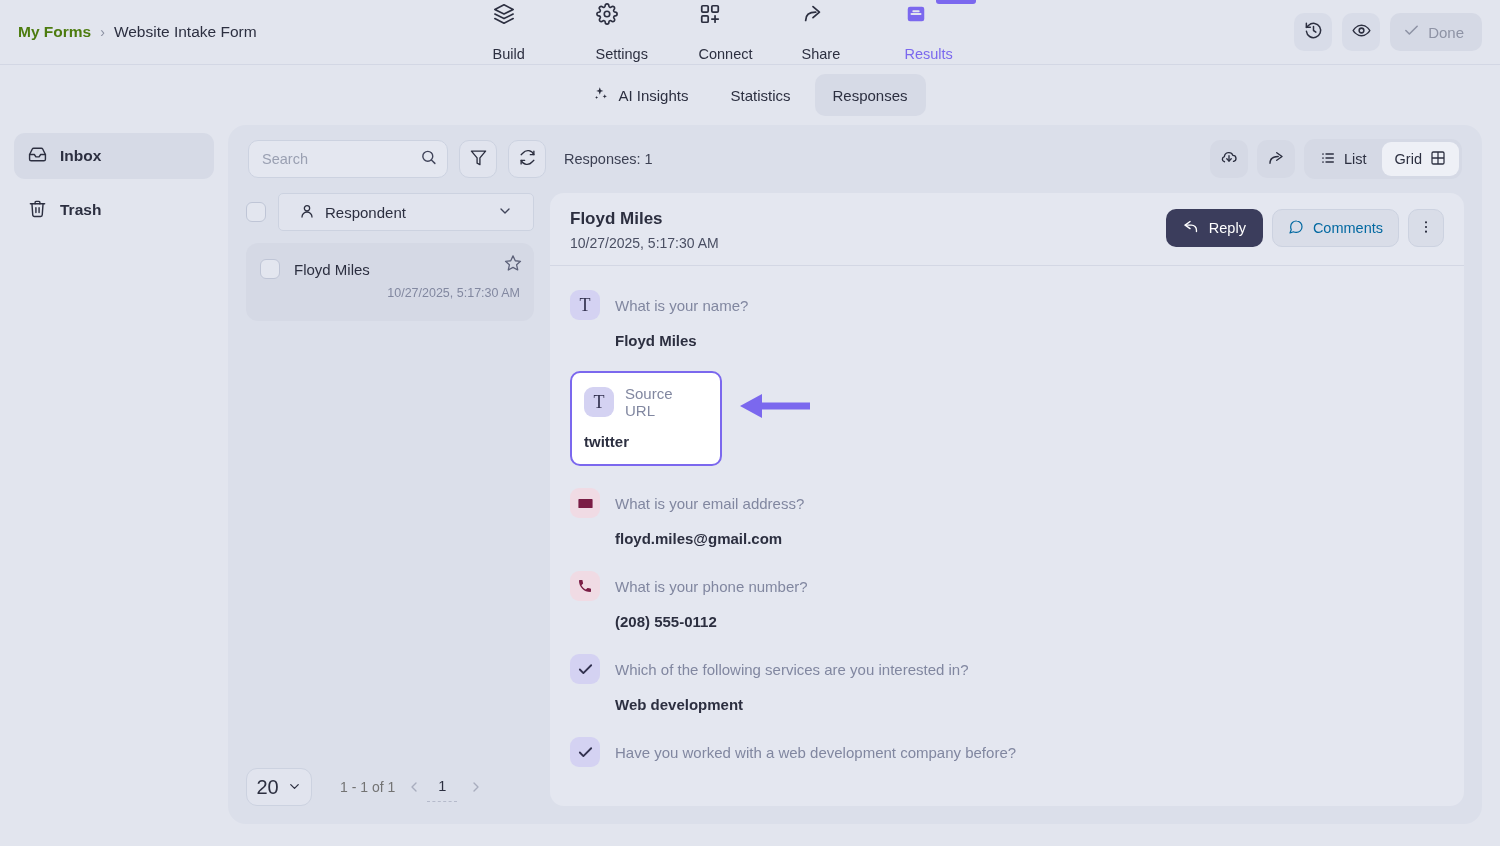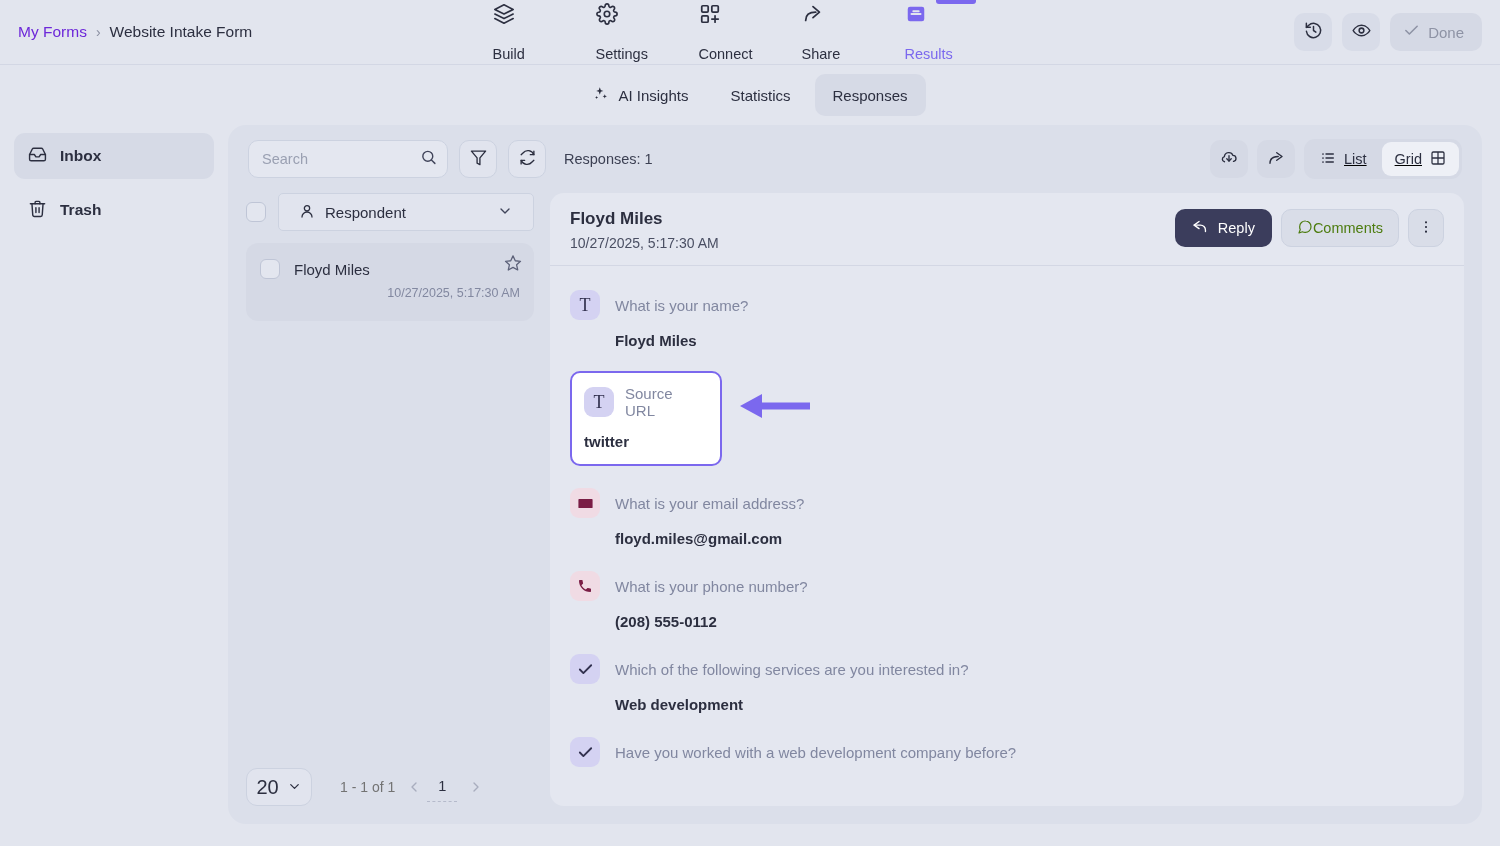--- a/index.html
+++ b/index.html
@@ -16,21 +16,21 @@
     position: relative;
     height: 65px;
     background: #e2e5ee;
     display: flex; align-items: center;
     border-bottom: 1px solid #d3d7e4;
   }
   .breadcrumb {
     display: flex; align-items: center; gap: 9px;
     margin-left: 18px; font-size: 15.5px;
   }
-  .bc-root { color: #6d28d9; }
+  .bc-root { color: #4d7c0f; font-weight: bold; }
   .bc-sep { color: #8b90a2; font-size: 14px; }
   .bc-current { color: #2c2f40; }
 
   .mainnav {
     position: absolute; left: 0; right: 0; top: 0;
     height: 65px;
     display: flex; justify-content: center; align-items: flex-start;
     gap: 0px; pointer-events: none;
   }
   .navitem {
@@ -129,21 +129,21 @@
     pointer-events: none;
   }
   .tbtn {
     width: 38px; height: 38px; border-radius: 10px;
     background: #e1e4ee; border: 1px solid #ccd2e0;
     display: flex; align-items: center; justify-content: center;
     cursor: pointer; color: #2c2f40;
   }
   .respcount { font-size: 14.5px; color: #3c4053; margin-left: 7px; }
   .ptoolbar .right {
-    margin-left: auto; display: flex; align-items: center; gap: 9px; text-decoration: underline;
+    margin-left: auto; display: flex; align-items: center; gap: 9px;
   }
   .plainbtn {
     width: 38px; height: 38px; border-radius: 10px;
     background: #d5d9e5; border: none;
     display: flex; align-items: center; justify-content: center;
     cursor: pointer; color: #2c2f40;
   }
   .viewtoggle {
     display: flex; align-items: center;
     background: #d5d9e5; border-radius: 11px; padding: 3px; gap: 2px;
@@ -238,23 +238,23 @@
   .dactions {
     margin-left: auto; display: flex; align-items: center; gap: 9px;
   }
   .replybtn {
     display: flex; align-items: center; gap: 9px;
     height: 38px; padding: 0 17px; border-radius: 10px;
     background: #3b3d5c; color: #fff; border: none;
     font-size: 14.5px; cursor: pointer;
   }
   .commentsbtn {
-    display: flex; align-items: center; 
+    display: flex; align-items: center; gap: 9px;
     height: 38px; padding: 0 15px; border-radius: 10px;
-    background: #d9dde8; color: #4d7c0f;
+    background: #d9dde8; color: #0369a1;
     border: 1px solid #ccd2e0; font-size: 14.5px; cursor: pointer;
   }
   .kebab {
     width: 36px; height: 38px; border-radius: 10px;
     background: #d9dde8; border: 1px solid #ccd2e0;
     display: flex; align-items: center; justify-content: center;
     cursor: pointer; color: #2c2f40;
   }
 
   .qlist { flex: 1; padding: 14px 20px 0 20px; overflow: hidden; }

